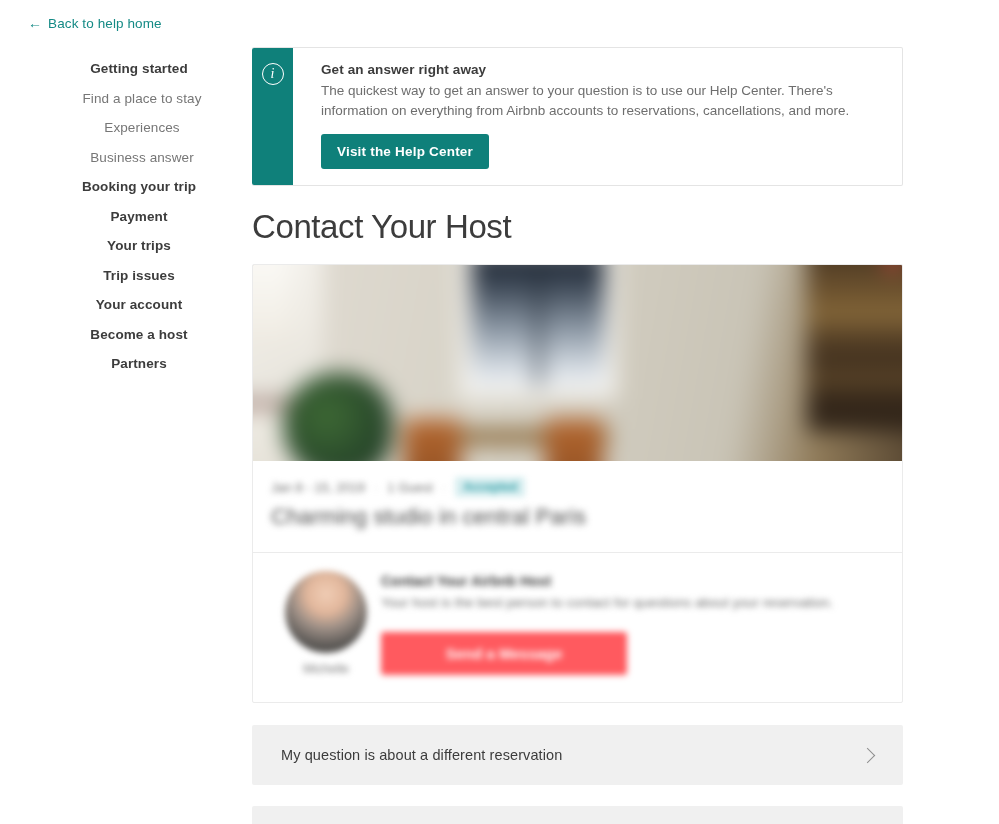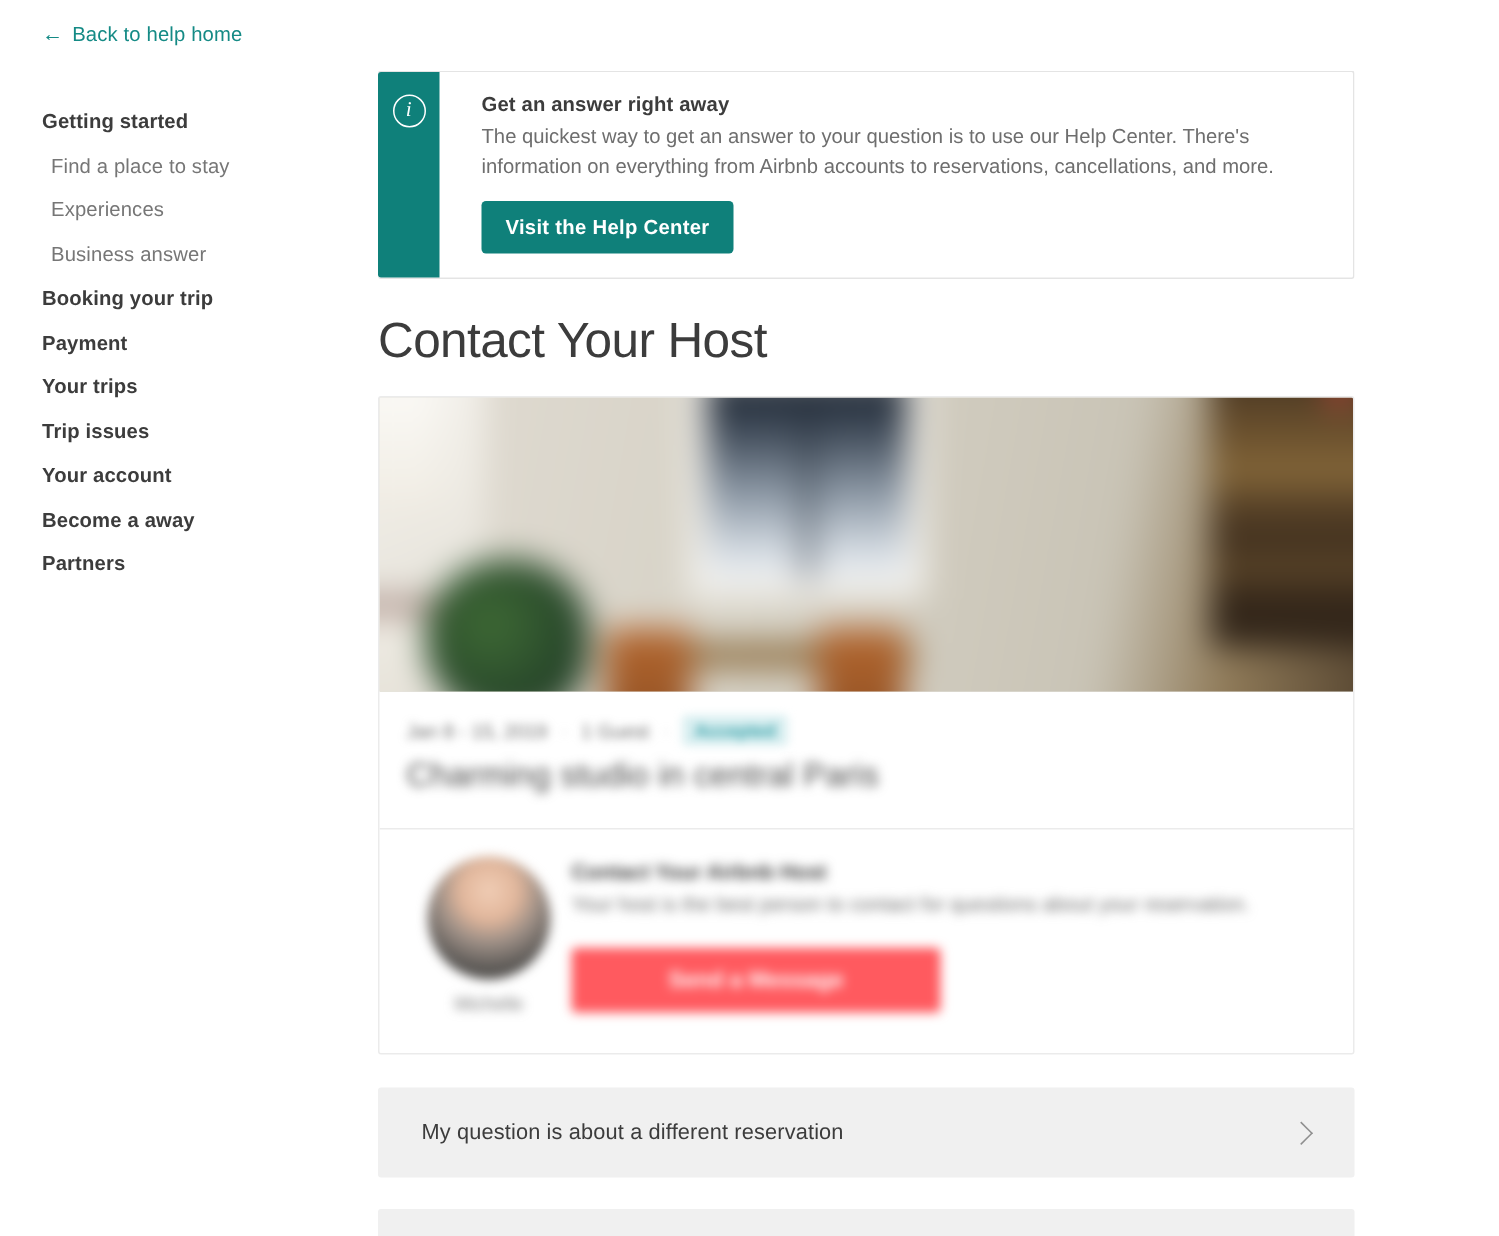--- a/index.html
+++ b/index.html
@@ -34,21 +34,21 @@
     font-size: 13.5px;
     text-decoration: none;
     letter-spacing: .1px;
     cursor: pointer;
   }
   .back-arrow {
     font-size: 14px;
     line-height: 1;
     color: #148a85;
   }
-  .nav { margin-top: 42px; }
+  .nav { margin-top: 30px; text-align: center; }
   .nav-item {
     font-size: 13.5px;
     line-height: 1;
     color: #484848;
     padding: 0 0 15px 0;
     cursor: pointer;
     letter-spacing: .1px;
   }
   .nav-item.is-head {
     font-weight: bold;
@@ -371,21 +371,21 @@
     <div class="nav">
       <div class="nav-item is-head">Getting started</div>
       <div class="nav-item is-sub">Find a place to stay</div>
       <div class="nav-item is-sub">Experiences</div>
       <div class="nav-item is-sub">Business answer</div>
       <div class="nav-item is-head">Booking your trip</div>
       <div class="nav-item is-head">Payment</div>
       <div class="nav-item is-head">Your trips</div>
       <div class="nav-item is-head">Trip issues</div>
       <div class="nav-item is-head">Your account</div>
-      <div class="nav-item is-head">Become a away</div>
+      <div class="nav-item is-head">Become a host</div>
       <div class="nav-item is-head">Partners</div>
     </div>
   </div>
 
   <div class="main">
 
     <div class="banner">
       <div class="banner-stripe">
         <span class="info-icon">i</span>
       </div>

